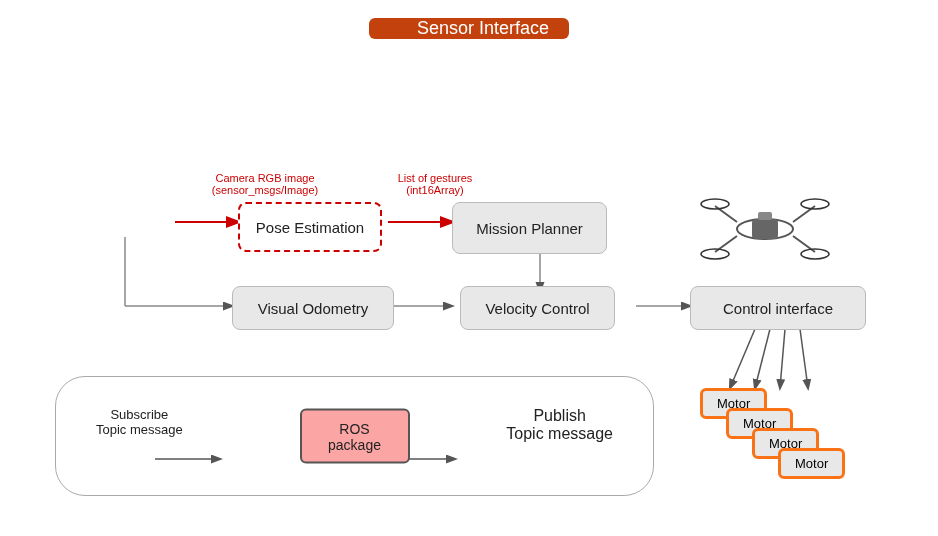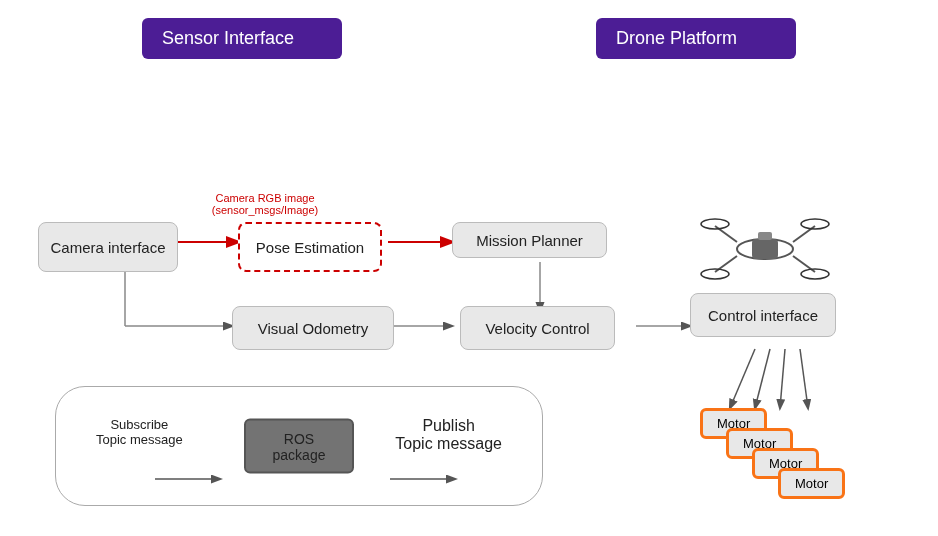--- a/index.html
+++ b/index.html
@@ -13,25 +13,25 @@
     }
 
     
     .header-row {
       display: flex;
       justify-content: space-around;
       padding: 18px 20px 10px 20px;
       gap: 10px;
     }
     .header-box {
-      background: #4c1d95;
+      background: #c2410c;
       color: #fff;
       border-radius: 6px;
-      text-align: left;
-      padding: 10px 20px;
+      text-align: right;
+      padding: 0 20px;
       font-size: 18px;
       font-weight: 400;
       width: 200px;
     }
 
     
     .diagram {
       position: relative;
       width: 938px;
       height: 420px;
@@ -62,33 +62,33 @@
       position: absolute;
       font-size: 11px;
       color: #cc0000;
       text-align: center;
     }
 
     
     .ros-container {
       position: absolute;
       left: 55px;
-      top: 312px;
-      width: 488px;
+      top: 322px;
+      width: 599px;
       height: 120px;
       border: 1.5px solid #aaa;
       border-radius: 30px;
       background: transparent;
     }
     .ros-inner-box {
       position: absolute;
       left: 50%;
       top: 50%;
       transform: translate(-50%, -50%);
-      background: #737373;
+      background: #fca5a5;
       border: 2px solid #555;
       border-radius: 6px;
       width: 110px;
       height: 55px;
       text-align: center;
       display: flex;
       align-items: center;
       justify-content: center;
       font-size: 14px;
       font-weight: 500;
@@ -113,21 +113,20 @@
       height: 100%;
       pointer-events: none;
       overflow: visible;
     }
   </style>
 </head>
 <body>
 
 <div class="header-row">
   <div class="header-box">Sensor Interface</div>
-  <div class="header-box">Drone Platform</div>
 </div>
 
 <div class="diagram">
 
   <svg class="arrows-layer">
 
     <defs>
       <marker id="arrowRed" markerWidth="8" markerHeight="8" refX="6" refY="3" orient="auto">
         <path d="M0,0 L0,6 L8,3 z" fill="#cc0000"></path>
       </marker>
@@ -163,42 +162,42 @@
     <line x1="155" y1="405" x2="220" y2="405" stroke="#555" stroke-width="1.5" marker-end="url(#arrowGray)"></line>
 
     <line x1="390" y1="405" x2="455" y2="405" stroke="#555" stroke-width="1.5" marker-end="url(#arrowGray)"></line>
 
   </svg>
 
   <div class="annotation" style="left:200px; top:118px; width:130px;">
     Camera RGB image<br>(sensor_msgs/Image)
   </div>
 
-
-  <div class="node" style="left:38px; top:148px; width:140px; height:50px;">
-    <span>Camera interface</span>
-  </div>
+  <div class="annotation" style="left:375px; top:118px; width:120px;">
+    List of gestures<br>(int16Array)
+  </div>
+
 
   <div class="node dashed-red" style="left:238px; top:148px; width:144px; height:50px;">
     <span>Pose Estimation</span>
   </div>
 
-  <div class="node" style="left:452px; top:148px; width:155px; height:36px;">
+  <div class="node" style="left:452px; top:148px; width:155px; height:52px;">
     <span>Mission Planner</span>
   </div>
 
   <div class="node" style="left:232px; top:232px; width:162px; height:44px;">
     <span>Visual Odometry</span>
   </div>
 
   <div class="node" style="left:460px; top:232px; width:155px; height:44px;">
     <span>Velocity Control</span>
   </div>
 
-  <div class="node" style="left:690px; top:219px; width:146px; height:44px;">
+  <div class="node" style="left:690px; top:232px; width:176px; height:44px;">
     <span>Control interface</span>
   </div>
 
   <div style="position:absolute; left:700px; top:130px; width:130px; height:100px;">
     <svg width="130" height="90" viewBox="0 0 130 90">
 
       <ellipse cx="65" cy="45" rx="28" ry="10" fill="none" stroke="#555" stroke-width="2"></ellipse>
 
       <line x1="37" y1="38" x2="15" y2="22" stroke="#555" stroke-width="2"></line>
       <line x1="93" y1="38" x2="115" y2="22" stroke="#555" stroke-width="2"></line>

